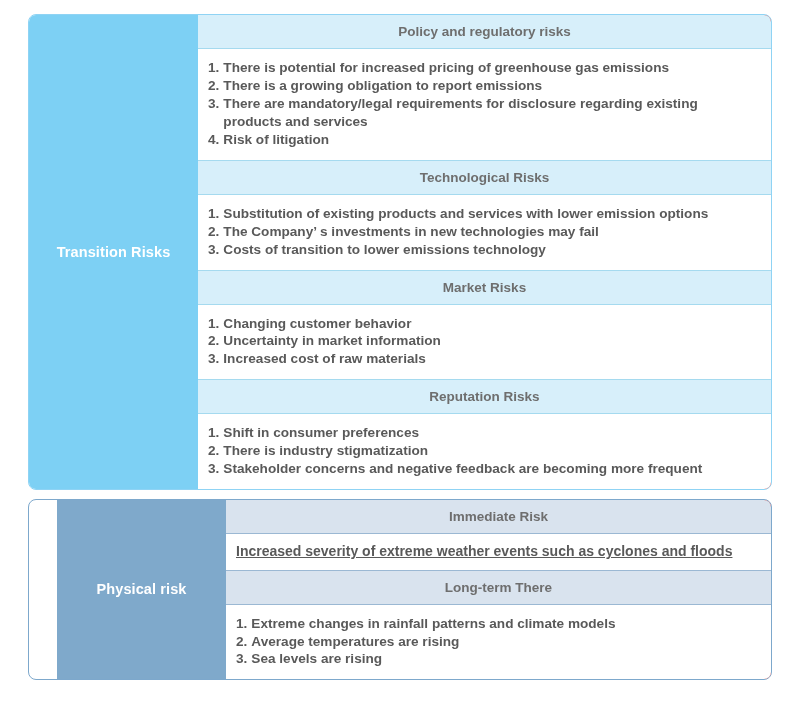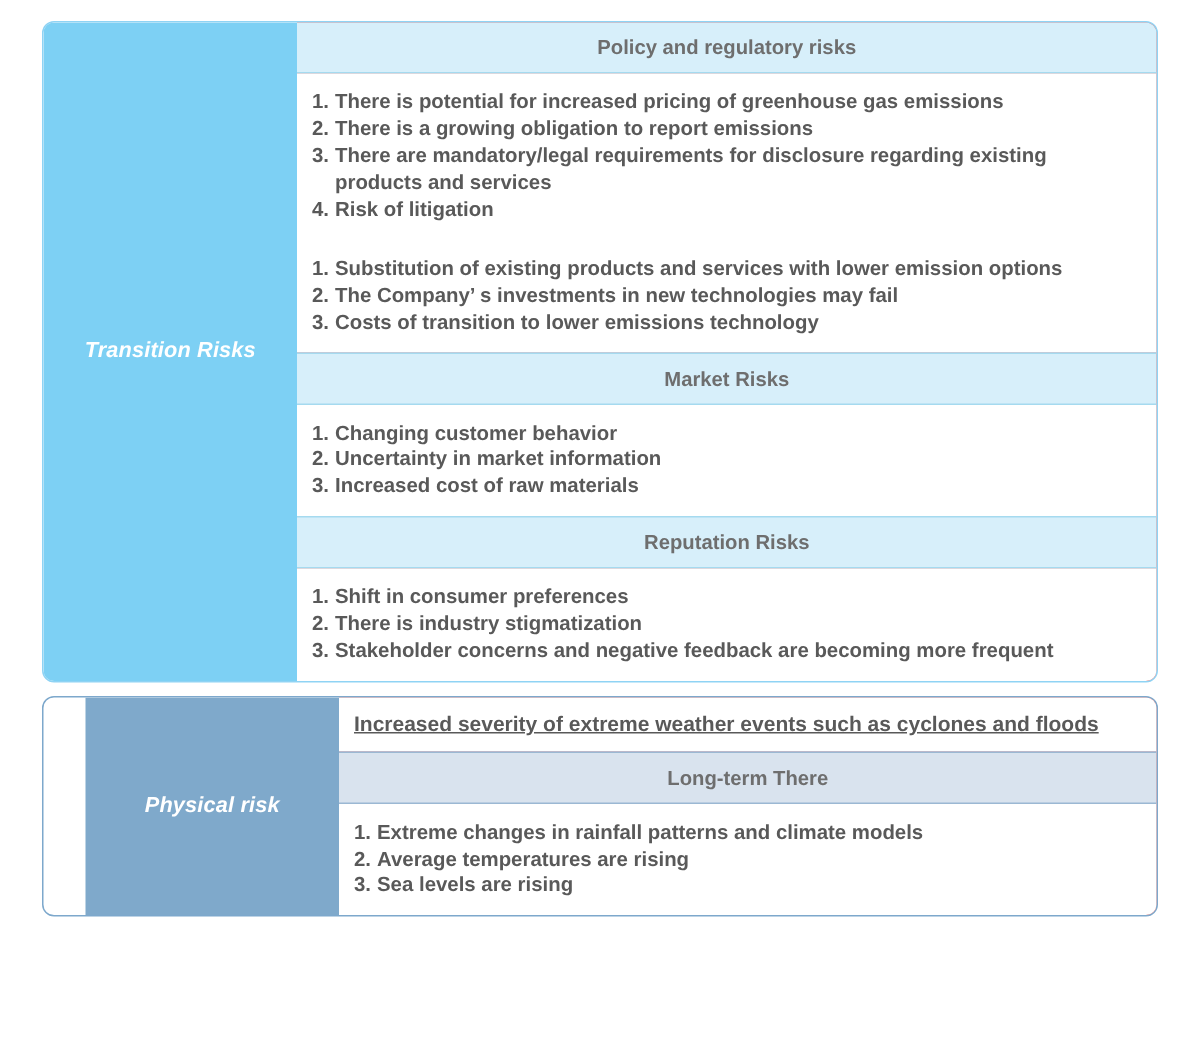--- a/index.html
+++ b/index.html
@@ -41,21 +41,20 @@
   
   .category {
     flex: 0 0 169px;
     width: 169px;
     display: flex;
     align-items: center;
     justify-content: center;
     text-align: center;
     box-sizing: border-box;
     padding: 4px 22px;
-    font-style: italic;
   }
   .transition .category { background: #7DD0F4; }
   .physical   .category { background: #7FA9CB; margin-left: 28px; }
   .category-label {
     color: #ffffff;
     font-size: 14.5px;
     font-weight: bold;
     letter-spacing: 0.1px;
     line-height: 1.3;
   }
@@ -147,20 +146,21 @@
           <div class="section-body">
             <ul class="item-list">
               <li><span class="item-num">1.</span><span class="item-text">There is potential for increased pricing of greenhouse gas emissions</span></li>
               <li><span class="item-num">2.</span><span class="item-text">There is a growing obligation to report emissions</span></li>
               <li><span class="item-num">3.</span><span class="item-text">There are mandatory/legal requirements for disclosure regarding existing products and services</span></li>
               <li><span class="item-num">4.</span><span class="item-text">Risk of litigation</span></li>
             </ul>
           </div>
         </div>
         <div class="section">
+          <div class="section-header">Technological Risks</div>
           <div class="section-body">
             <ul class="item-list">
               <li><span class="item-num">1.</span><span class="item-text">Substitution of existing products and services with lower emission options</span></li>
               <li><span class="item-num">2.</span><span class="item-text">The Company’ s investments in new technologies may fail</span></li>
               <li><span class="item-num">3.</span><span class="item-text">Costs of transition to lower emissions technology</span></li>
             </ul>
           </div>
         </div>
         <div class="section">
           <div class="section-header">Market Risks</div>
@@ -183,20 +183,21 @@
           </div>
         </div>
       </div>
     </div>
     <div class="risk-block physical">
       <div class="category">
         <span class="category-label">Physical risk</span>
       </div>
       <div class="sections">
         <div class="section">
+          <div class="section-header">Immediate Risk</div>
           <div class="section-body single">
             <div class="plain-text">Increased severity of extreme weather events such as cyclones and floods</div>
           </div>
         </div>
         <div class="section">
           <div class="section-header">Long-term There</div>
           <div class="section-body">
             <ul class="item-list">
               <li><span class="item-num">1.</span><span class="item-text">Extreme changes in rainfall patterns and climate models</span></li>
               <li><span class="item-num">2.</span><span class="item-text">Average temperatures are rising</span></li>

